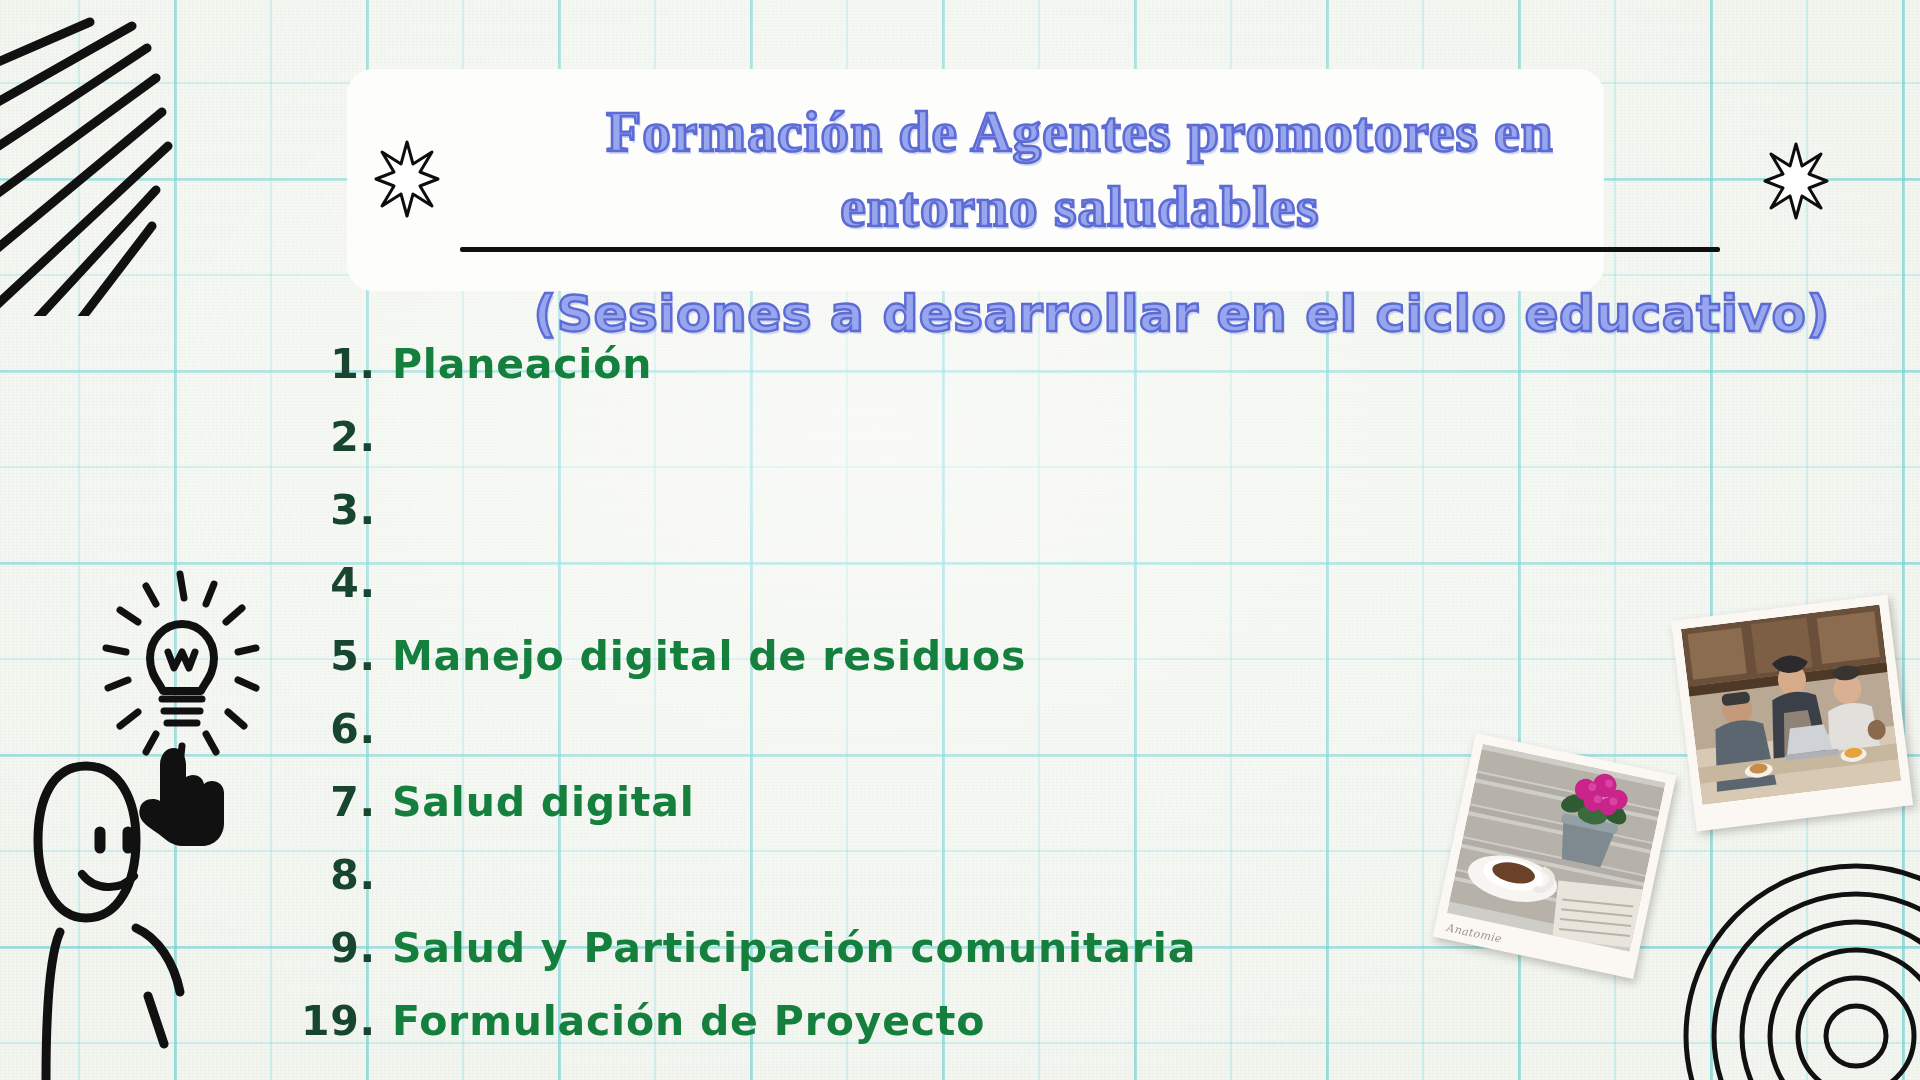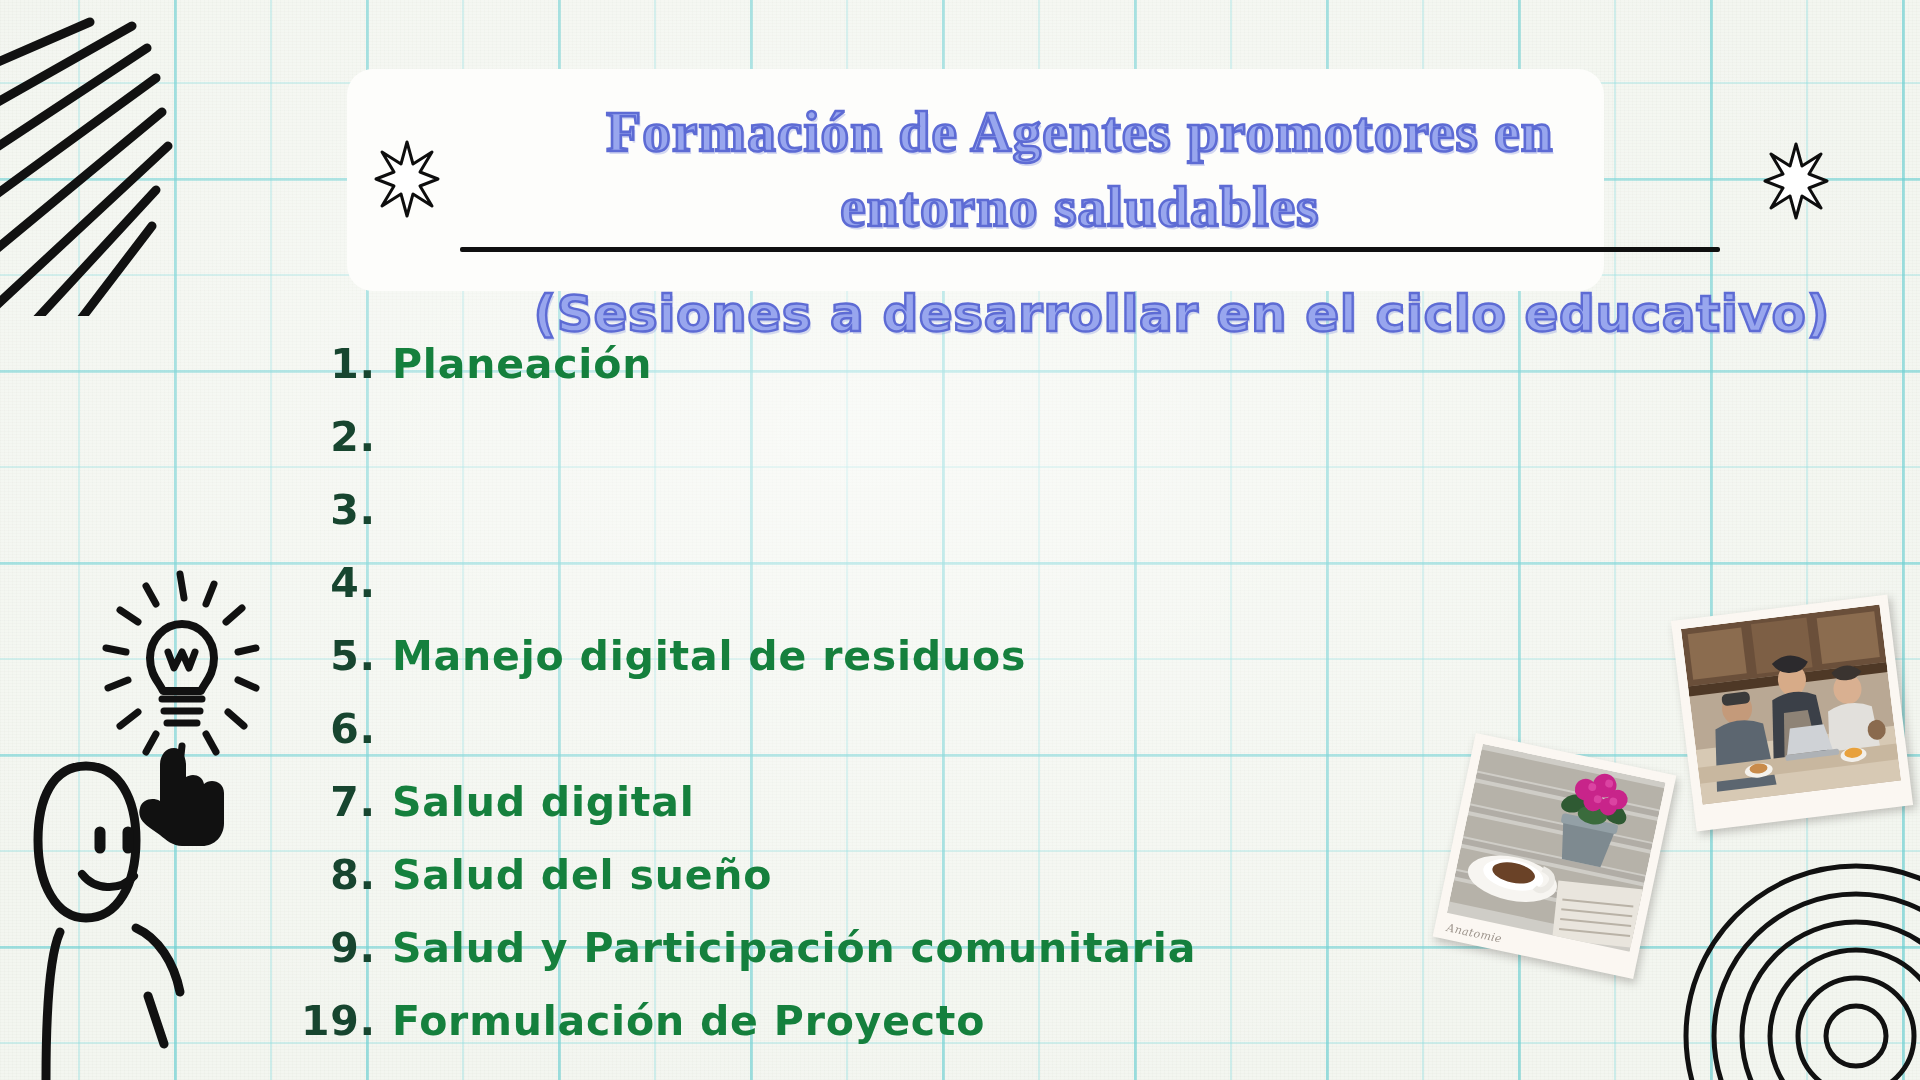--- a/index.html
+++ b/index.html
@@ -297,21 +297,20 @@
     </div>
     <div class="list-row">
       <span class="list-num">6.</span>
     </div>
     <div class="list-row">
       <span class="list-num">7.</span>
       <span class="list-label">Salud digital</span>
     </div>
     <div class="list-row">
       <span class="list-num">8.</span>
-      <span class="list-label">Salud del sueño</span>
     </div>
     <div class="list-row">
       <span class="list-num">9.</span>
       <span class="list-label">Salud y Participación comunitaria</span>
     </div>
     <div class="list-row">
       <span class="list-num">19.</span>
       <span class="list-label">Formulación de Proyecto</span>
     </div>
   </div>

